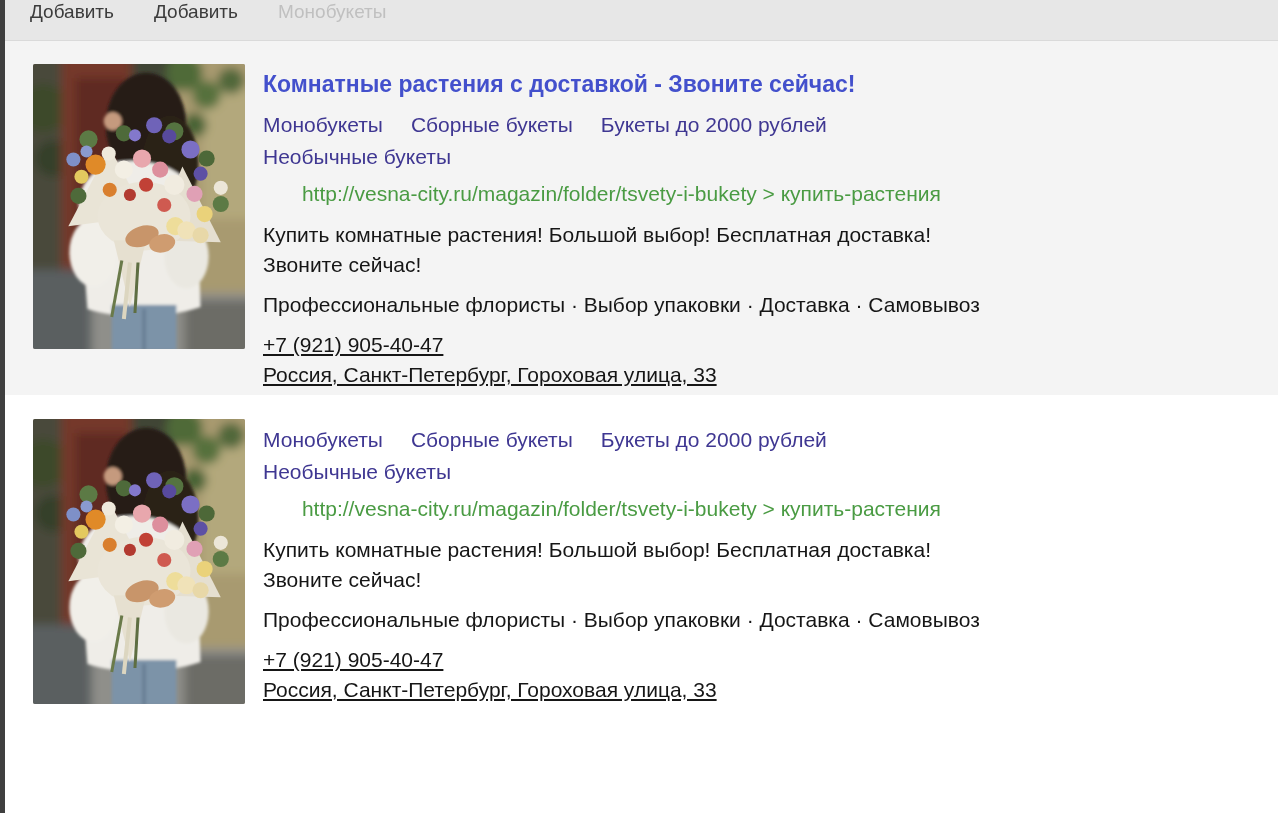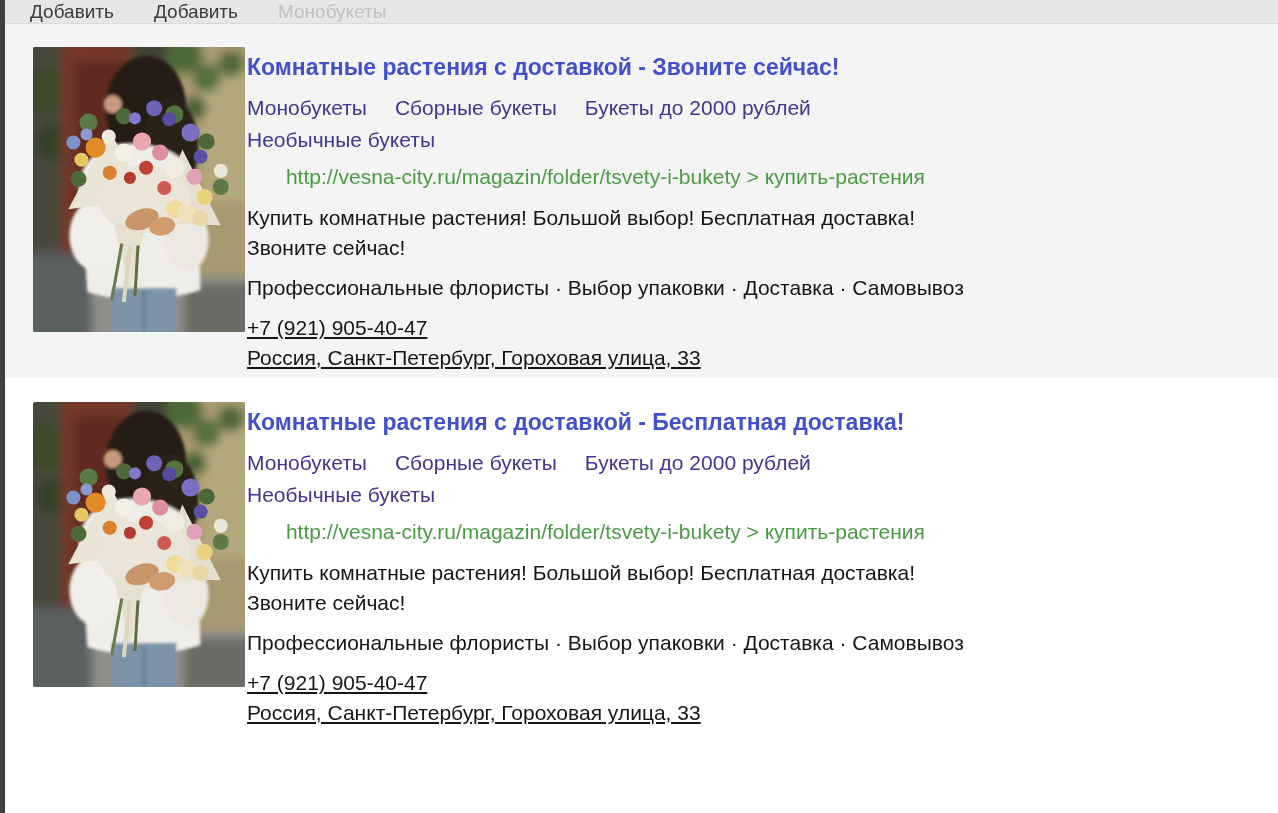--- a/index.html
+++ b/index.html
@@ -20,21 +20,21 @@
     font-family:"Liberation Sans","DejaVu Sans",sans-serif;
     background:#ffffff;
     position:relative;
   }
   .left-edge{
     position:absolute;left:0;top:0;width:5px;height:813px;
     background:var(--edge-color);z-index:10;
   }
   .toolbar{
     margin-left:5px;
-    height:24px;
+    height:41px;
     background:var(--toolbar-bg);
     border-bottom:1px solid #dadada;
     display:flex;
     align-items:flex-start;
     column-gap:40px;
     padding:0 0 0 25px;
     font-size:19px;
     line-height:24px;
     color:var(--toolbar-text);
   }
@@ -53,21 +53,21 @@
   .ad-image-wrap{
     flex:0 0 212px;
     width:212px;height:285px;
     border-radius:2px;
     overflow:hidden;
     background:#8b8578;
   }
   .ad-image-wrap svg{display:block;width:212px;height:285px;}
 
   .ad-body{
-    margin-left:2px;
+    margin-left:18px;
     padding-top:5px;
     font-size:21px;
     color:var(--body-color);
     max-width:920px;
   }
   .ad-title{
     font-size:23px;
     font-weight:bold;
     line-height:30px;
     color:var(--title-color);
@@ -217,21 +217,20 @@
     </div>
   </section>
 
   <section class="ad-card card-white">
     <div class="ad-image-wrap">
       <svg viewBox="0 0 210 285" preserveAspectRatio="xMidYMid slice">
           <use href="#ad-photo"></use>
         </svg>
     </div>
     <div class="ad-body">
-      <h2 class="ad-title">Комнатные растения с доставкой - Бесплатная доставка!</h2>
       <div class="sitelinks">
         <span class="sitelink">Монобукеты</span>
         <span class="sitelink">Сборные букеты</span>
         <span class="sitelink">Букеты до 2000 рублей</span>
         <span class="sitelink">Необычные букеты</span>
       </div>
       <div class="ad-url">http://vesna-city.ru/magazin/folder/tsvety-i-bukety &gt; купить-растения</div>
       <div class="ad-desc">
         <div>Купить комнатные растения! Большой выбор! Бесплатная доставка!</div>
         <div>Звоните сейчас!</div>

